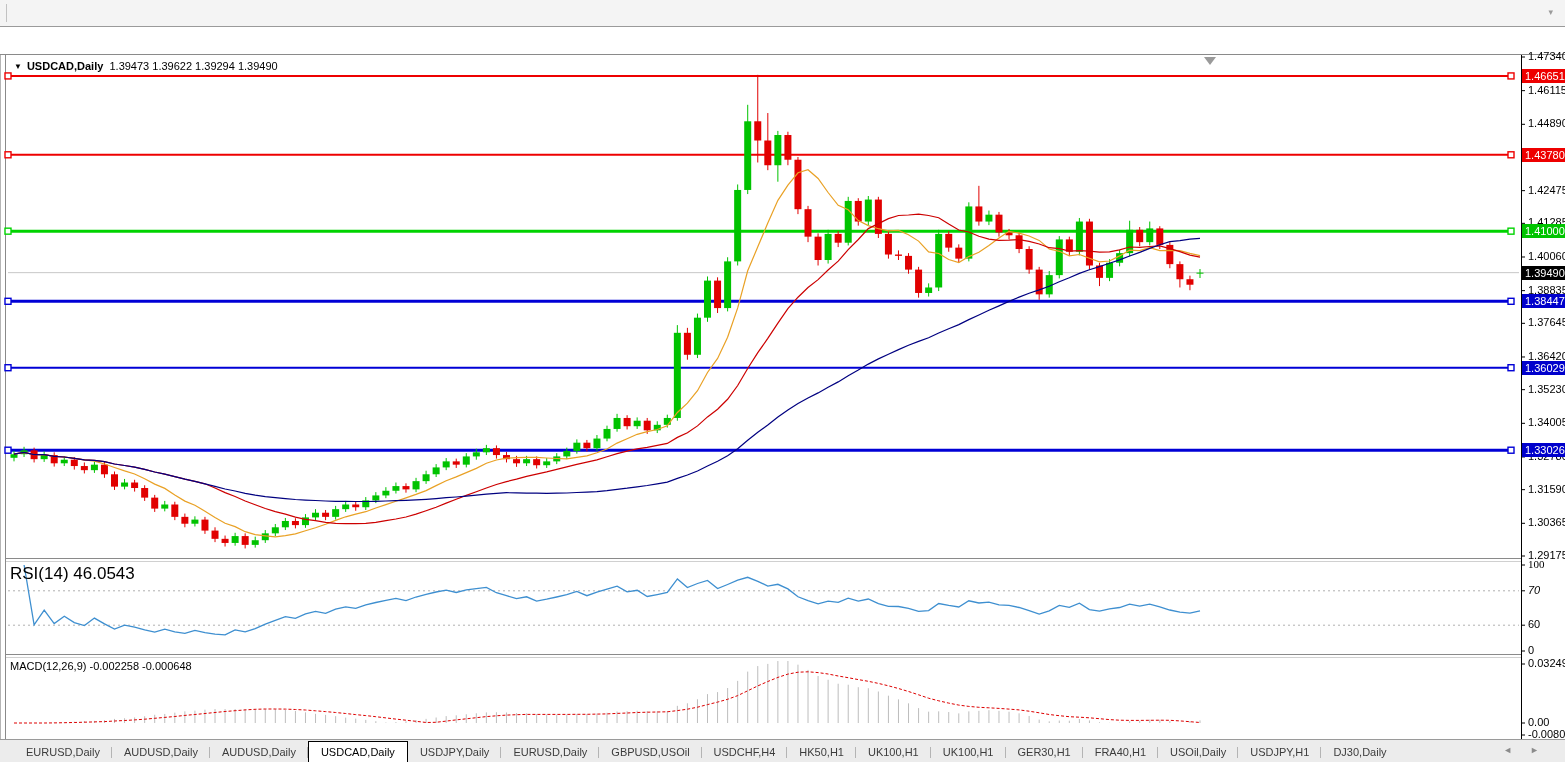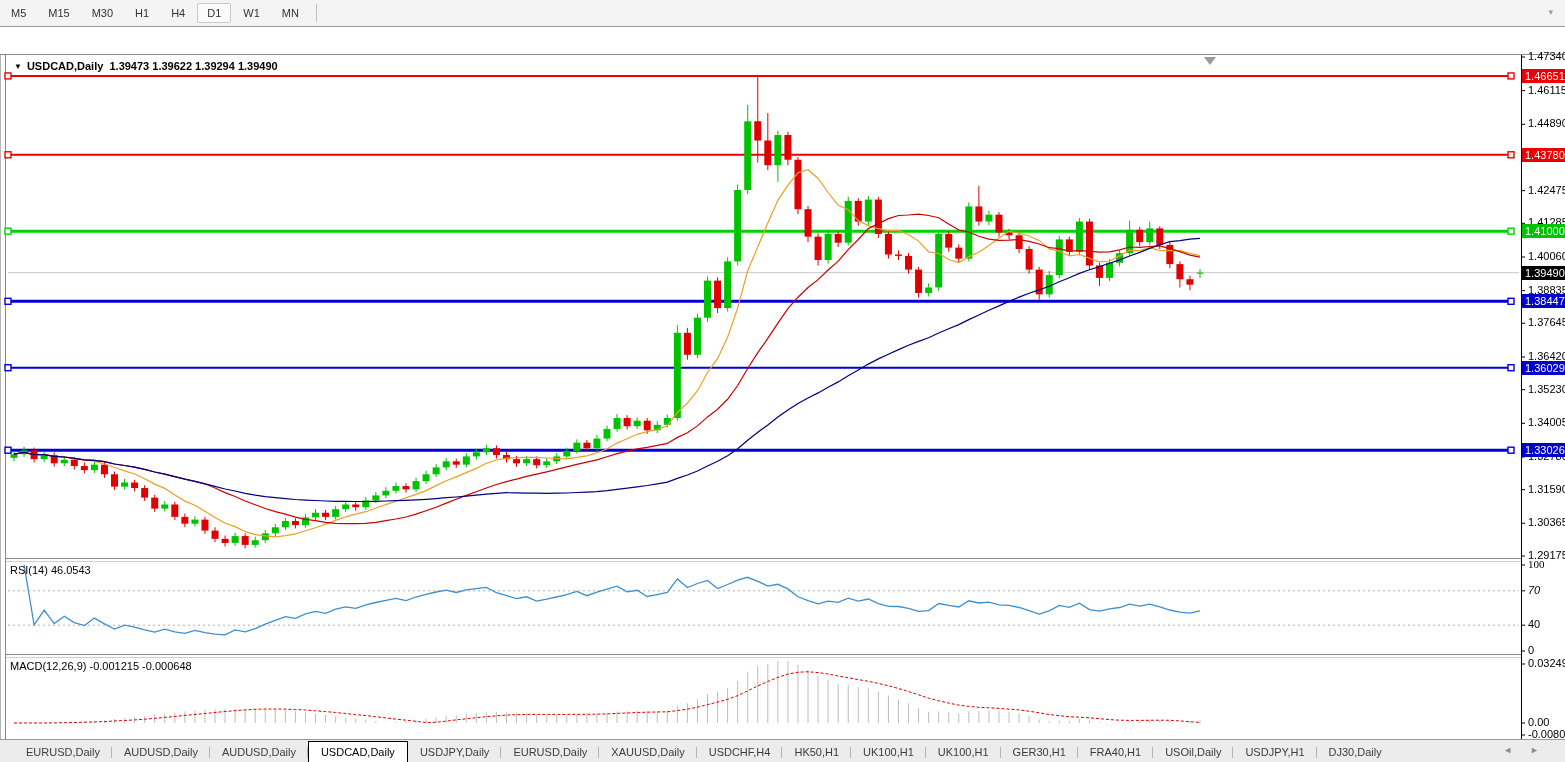--- a/index.html
+++ b/index.html
@@ -11,51 +11,41 @@
   .tfbtn{padding:3px 9px;margin:0 1px;color:#333;cursor:default;border:1px solid transparent;}
   .tfbtn.active{background:#fbfbfb;border:1px solid #c9c9c9;border-radius:2px;}
   .tb-divider{width:1px;height:18px;background:#c2c2c2;margin:0 6px;}
   #toolbar-overflow{position:absolute;right:12px;top:7px;color:#9a9a9a;font-size:9px;}
   
   #chartwin{position:absolute;left:0;top:27px;width:1565px;height:711px;background:#fff;z-index:1;}
   svg{position:absolute;left:0;top:0;z-index:1;}
   .lbl{position:absolute;z-index:3;white-space:nowrap;}
   #chart-title{left:14px;top:33px;font-weight:bold;font-size:11px;}
   #title-caret{font-size:8px;margin-right:5px;position:relative;top:-1px;}
-  #rsi-title{left:10px;top:537px;font-size:11px;}
+  #rsi-title{left:10px;top:537px;font-size:17px;}
   #macd-title{left:10px;top:633px;font-size:11px;}
   .axis-tick-label{position:absolute;left:1528px;z-index:2;font-size:11px;}
   .price-badge{position:absolute;left:1522px;z-index:3;color:#fff;font-size:11px;
                padding:0 3px;line-height:14px;height:14px;}
   .date-label{position:absolute;top:723px;z-index:3;font-size:11px;color:#000;transform:translateX(-50%);}
   
   #tabbar{position:absolute;left:0;bottom:0;width:1565px;height:23px;background:#ececec;
           border-top:1px solid #9a9a9a;z-index:5;display:flex;align-items:flex-end;padding-left:14px;box-sizing:border-box;}
   .tab{padding:3px 12px 4px 12px;color:#3c3c3c;position:relative;cursor:default;}
   .tab:not(.active):not(:last-child)::after{content:"";position:absolute;right:0;top:4px;bottom:4px;width:1px;background:#b4b4b4;}
   .tab.active{background:#fff;border:1px solid #000;border-bottom:1px solid #fff;color:#000;
               margin-bottom:-1px;padding-top:4px;z-index:2;}
   #tab-arrows{position:absolute;right:8px;top:5px;color:#8b8b8b;font-size:9px;letter-spacing:18px;}
 </style>
 </head>
 <body>
 
 <div id="app">
 
   <div id="toolbar">
-    <span id="tf-buttons" style="display: flex;">
-        <span class="tfbtn">M5</span>
-        <span class="tfbtn">M15</span>
-        <span class="tfbtn">M30</span>
-        <span class="tfbtn">H1</span>
-        <span class="tfbtn">H4</span>
-        <span class="tfbtn active">D1</span>
-        <span class="tfbtn">W1</span>
-        <span class="tfbtn">MN</span>
-      </span>
     <span class="tb-divider"></span>
     <span id="toolbar-overflow">▾</span>
   </div>
 
   <div id="chartwin">
     <svg id="chart-svg" width="1565" height="762">
         <line x1="0.5" y1="27" x2="0.5" y2="737" stroke="#b5b5b5" stroke-width="1"></line>
         <line x1="5.5" y1="27" x2="5.5" y2="737" stroke="#8a8a8a" stroke-width="1"></line>
         <line x1="0" y1="27.5" x2="1565" y2="27.5" stroke="#8a8a8a" stroke-width="1"></line>
         <line x1="1521.5" y1="28" x2="1521.5" y2="712" stroke="#000" stroke-width="1"></line>
@@ -486,43 +476,43 @@
         <line x1="822.1999999999999" y1="713" x2="822.1999999999999" y2="718" stroke="#000" stroke-width="1"></line>
         <line x1="887.8" y1="713" x2="887.8" y2="718" stroke="#000" stroke-width="1"></line>
         <line x1="953.3999999999999" y1="713" x2="953.3999999999999" y2="718" stroke="#000" stroke-width="1"></line>
         <line x1="1018.9999999999999" y1="713" x2="1018.9999999999999" y2="718" stroke="#000" stroke-width="1"></line>
         <line x1="1084.6" y1="713" x2="1084.6" y2="718" stroke="#000" stroke-width="1"></line>
         <line x1="1150.1999999999998" y1="713" x2="1150.1999999999998" y2="718" stroke="#000" stroke-width="1"></line>
         <line x1="1215.8" y1="713" x2="1215.8" y2="718" stroke="#000" stroke-width="1"></line>
       </svg>
 
     <div class="lbl" id="chart-title">
-      <span id="title-caret">▼</span><span>USDCAD,Daily</span>&nbsp;&nbsp;<span style="font-weight:bold">1.39473 1.39622 1.39294 1.39490</span>
+      <span id="title-caret">▼</span><span>USDCAD,Daily</span>&nbsp;&nbsp;<span style="font-weight:normal">1.39473 1.39622 1.39294 1.39490</span>
     </div>
     <div class="lbl" id="rsi-title">RSI(14) 46.0543</div>
-    <div class="lbl" id="macd-title">MACD(12,26,9) -0.001215 -0.000648</div>
+    <div class="lbl" id="macd-title">MACD(12,26,9) -0.002258 -0.000648</div>
     <div id="axis-layer">
         <div class="axis-tick-label" style="top: 23px;">1.47340</div>
         <div class="axis-tick-label" style="top: 56.6513px;">1.46115</div>
         <div class="axis-tick-label" style="top: 90.3025px;">1.44890</div>
         <div class="axis-tick-label" style="top: 156.644px;">1.42475</div>
         <div class="axis-tick-label" style="top: 189.333px;">1.41285</div>
         <div class="axis-tick-label" style="top: 222.985px;">1.40060</div>
         <div class="axis-tick-label" style="top: 256.636px;">1.38835</div>
         <div class="axis-tick-label" style="top: 289.326px;">1.37645</div>
         <div class="axis-tick-label" style="top: 322.977px;">1.36420</div>
         <div class="axis-tick-label" style="top: 355.667px;">1.35230</div>
         <div class="axis-tick-label" style="top: 389.318px;">1.34005</div>
         <div class="axis-tick-label" style="top: 422.969px;">1.32780</div>
         <div class="axis-tick-label" style="top: 455.659px;">1.31590</div>
         <div class="axis-tick-label" style="top: 489.31px;">1.30365</div>
         <div class="axis-tick-label" style="top: 522px;">1.29175</div>
         <div class="axis-tick-label" style="top: 531px; font-family: Liberation Serif, serif;">100</div>
         <div class="axis-tick-label" style="top: 556.8px; font-style: italic;">70</div>
-        <div class="axis-tick-label" style="top: 591.2px;">40</div>
+        <div class="axis-tick-label" style="top: 591.2px;">60</div>
         <div class="axis-tick-label" style="top: 617px;">0</div>
         <div class="axis-tick-label" style="top: 630px;">0.032493</div>
         <div class="axis-tick-label" style="top: 689px;">0.00</div>
         <div class="axis-tick-label" style="top: 701px;">-0.008088</div>
         <div class="price-badge" style="top: 41.9271px; background: rgb(238, 0, 0);">1.46651</div>
         <div class="price-badge" style="top: 120.795px; background: rgb(238, 0, 0);">1.43780</div>
         <div class="price-badge" style="top: 197.162px; background: rgb(0, 196, 0);">1.41000</div>
         <div class="price-badge" style="top: 238.643px; background: rgb(0, 0, 0);">1.39490</div>
         <div class="price-badge" style="top: 267.294px; background: rgb(0, 0, 204);">1.38447</div>
         <div class="price-badge" style="top: 333.718px; background: rgb(0, 0, 204);">1.36029</div>
@@ -552,21 +542,21 @@
   </div>
 
   <div id="tabbar">
     <span id="tabs-container" style="display:flex;align-items:flex-end;">
         <span class="tab">EURUSD,Daily</span>
         <span class="tab">AUDUSD,Daily</span>
         <span class="tab">AUDUSD,Daily</span>
         <span class="tab active">USDCAD,Daily</span>
         <span class="tab">USDJPY,Daily</span>
         <span class="tab">EURUSD,Daily</span>
-        <span class="tab">XAUUSD,Daily</span>
+        <span class="tab">GBPUSD,USOil</span>
         <span class="tab">USDCHF,H4</span>
         <span class="tab">HK50,H1</span>
         <span class="tab">UK100,H1</span>
         <span class="tab">UK100,H1</span>
         <span class="tab">GER30,H1</span>
         <span class="tab">FRA40,H1</span>
         <span class="tab">USOil,Daily</span>
         <span class="tab">USDJPY,H1</span>
         <span class="tab">DJ30,Daily</span>
       </span>

